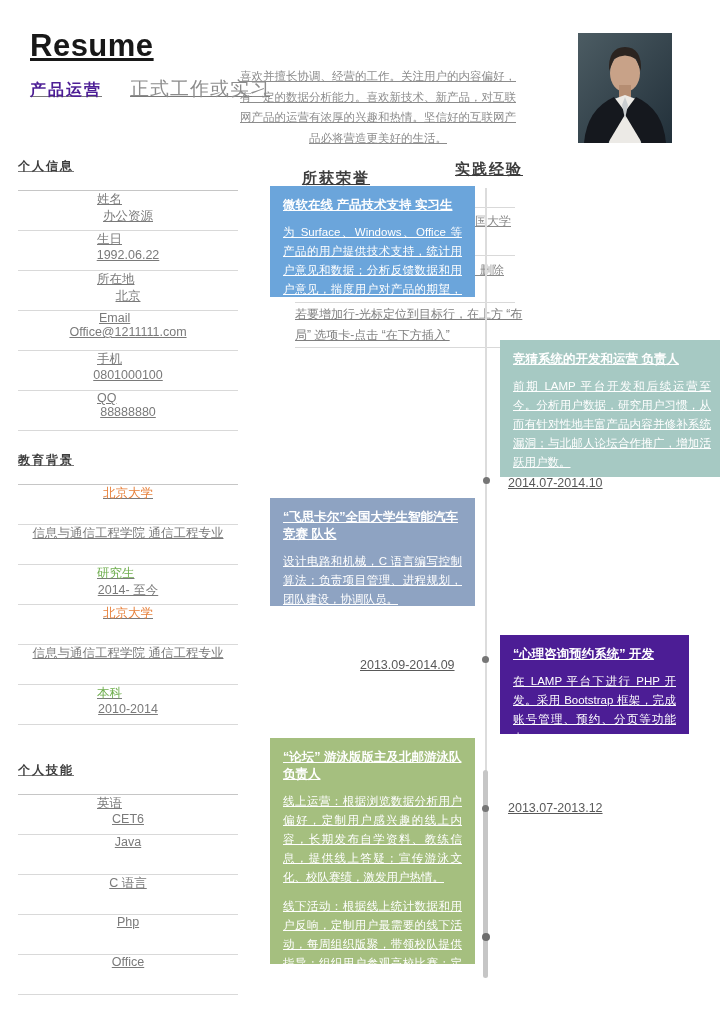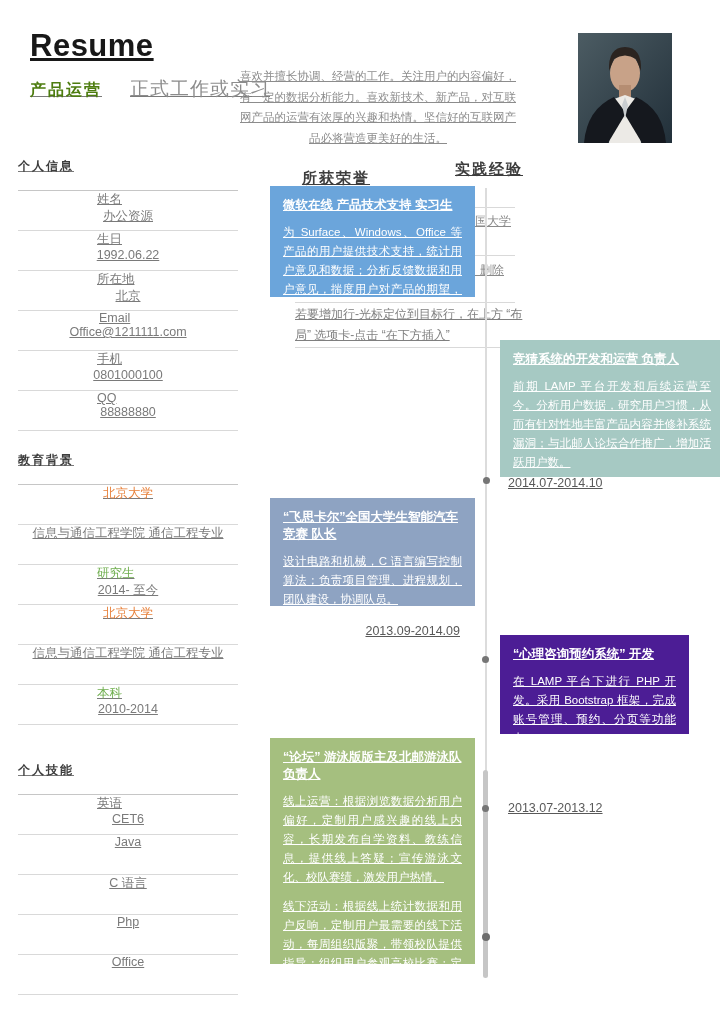--- a/index.html
+++ b/index.html
@@ -3,21 +3,21 @@
 <meta charset="utf-8">
 <style>
   html,body{margin:0;padding:0;background:#ffffff;}
   .page{position:relative;width:720px;height:1018px;background:#fff;overflow:hidden;
         font-family:"Liberation Sans","DejaVu Sans",sans-serif;color:#7a7a7a;}
   .abs{position:absolute;text-decoration:underline;}
 
   
   .res-title{left:30px;top:28px;font-size:31px;font-weight:bold;color:#181818;letter-spacing:0.5px;}
   .role-line{left:30px;top:76px;font-size:16px;}
-  .role-main{color:#4d7c0f;font-weight:bold;letter-spacing:2px;}
+  .role-main{color:#4c1d95;font-weight:bold;letter-spacing:2px;}
   .role-note{color:#8c8c8c;font-size:19px;margin-left:28px;letter-spacing:1px;}
   .summary{left:238px;top:66px;width:280px;text-align:center;font-size:11.5px;
            line-height:20.5px;color:#8c8c8c;}
   .photo{left:578px;top:33px;width:94px;height:110px;}
 
   
   .side{left:18px;width:220px;}
   .side-heading{font-size:12px;font-weight:bold;color:#3d3d3d;letter-spacing:2px;
                 padding-bottom:15px;border-bottom:1px solid #c6c6c6;}
   .row{display:flex;align-items:center;height:39px;border-bottom:1px solid #d9d9d9;
@@ -163,21 +163,21 @@
 
   <div class="abs blk-heading" style="left:455px;top:160px">实践经验</div>
 
   <div class="abs tl-line"></div>
   <div class="abs tl-thick"></div>
   <div class="abs tl-dot" style="left:483px;top:477px"></div>
   <div class="abs tl-dot" style="left:482px;top:656px"></div>
   <div class="abs tl-dot" style="left:482px;top:805px"></div>
   <div class="abs tl-dot" style="left:482px;top:933px;width:8px;height:8px;background:#6d6d6d"></div>
   <div class="abs tl-date" style="left:508px;top:476px">2014.07-2014.10</div>
-  <div class="abs tl-date" style="left:360px;top:624px;width:100px;text-align:right">2013.09-2014.09</div>
+  <div class="abs tl-date" style="left:360px;top:658px;width:100px;text-align:left">2013.09-2014.09</div>
   <div class="abs tl-date" style="left:508px;top:801px">2013.07-2013.12</div>
 
   <div class="abs card card-ms" style="background-color: rgb(107, 165, 219);">
     <h3>微软在线  产品技术支持  实习生</h3>
     <p>为 Surface、Windows、Office 等产品的用户提供技术支持，统计用户意见和数据；分析反馈数据和用户意见，揣度用户对产品的期望，提交总结和建议报告</p>
   </div>
 
   <div class="abs card card-quiz" style="background-color: rgb(166, 201, 195);">
     <h3>竞猜系统的开发和运营  负责人</h3>
     <p>前期 LAMP 平台开发和后续运营至今。分析用户数据，研究用户习惯，从而有针对性地丰富产品内容并修补系统漏洞；与北邮人论坛合作推广，增加活跃用户数。</p>

